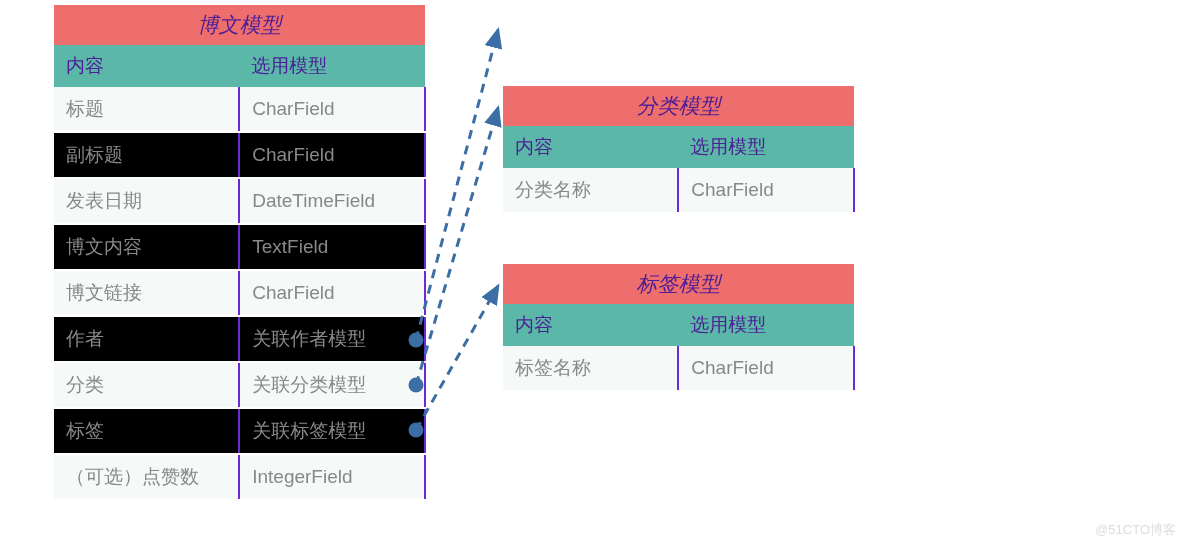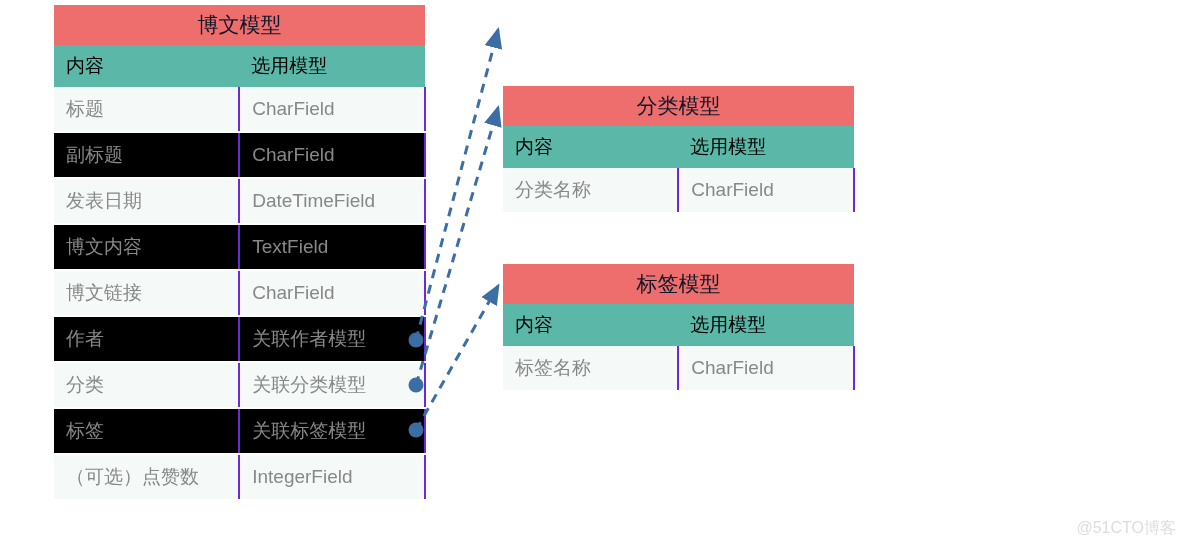--- a/index.html
+++ b/index.html
@@ -15,29 +15,30 @@
     width: 100%;
     height: 100%;
   }
   .model-table {
     position: absolute;
     border-collapse: collapse;
     font-size: 19px;
   }
   .model-title {
     background: #ed6e6c;
-    color: #0f172a;
+    color: #4c1d95;
     text-align: center;
     padding: 6px 8px;
     font-weight: normal;
     font-size: 21px;
+    font-style: italic;
   }
   .col-header {
     background: #5bb8a8;
-    color: #000000;
+    color: #4c1d95;
     padding: 8px 12px;
     text-align: left;
     font-weight: normal;
   }
   .cell {
     padding: 9px 12px;
     color: #888;
     background: #f5f9f8;
     border-bottom: 2px solid #fff;
     border-right: 2px solid #6d28d9;
@@ -53,21 +54,21 @@
   svg.arrows {
     position: absolute;
     left: 0; top: 0;
     width: 1184px; height: 545px;
     pointer-events: none;
   }
   .watermark {
     position: absolute;
     right: 8px;
     bottom: 6px;
-    font-size: 16px;
+    font-size: 13px;
     color: #ddd;
   }
 </style>
 </head>
 <body>
 
 <div class="diagram">
 
   <table class="model-table main-table">
     <tbody>

